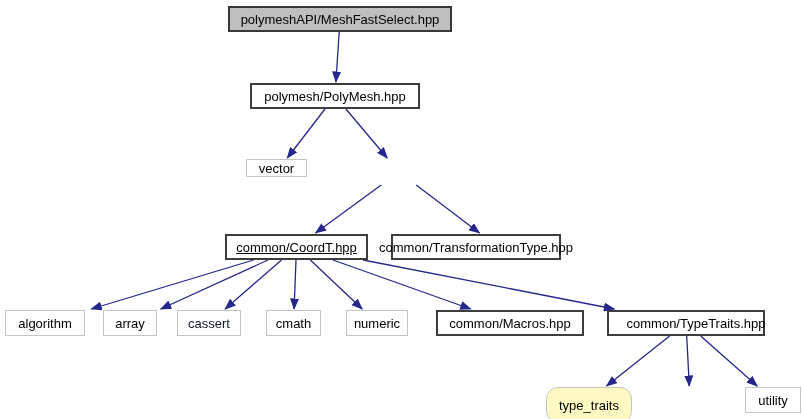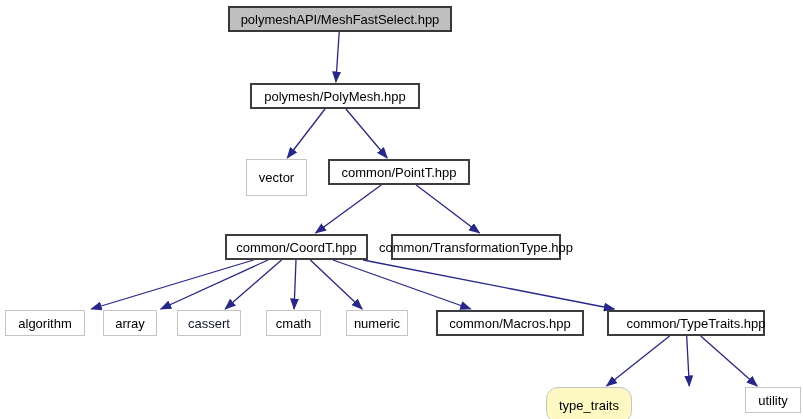--- a/index.html
+++ b/index.html
@@ -77,27 +77,24 @@
         <line x1="686.7" y1="336" x2="689.3" y2="386" stroke="#26268c" stroke-width="1.3" marker-end="url(#arrowhead)"></line>
         <line x1="700.7" y1="336" x2="757.2" y2="386" stroke="#26268c" stroke-width="1.3" marker-end="url(#arrowhead)"></line>
       </g>
   </svg>
 <div class="graph-node main" style="left: 228px; top: 6px; width: 224px; height: 26px; background: rgb(191, 191, 191); color: rgb(0, 0, 0);">
       <span class="node-label">polymeshAPI/MeshFastSelect.hpp</span>
     </div>
     <div class="graph-node internal" style="left: 250px; top: 83px; width: 170px; height: 26px; background: rgb(255, 255, 255); color: rgb(0, 0, 0);">
       <span class="node-label">polymesh/PolyMesh.hpp</span>
     </div>
-    <div class="graph-node system" style="left: 246px; top: 159px; width: 61px; height: 37px; background: rgb(255, 255, 255); color: rgb(0, 0, 0);">
+    <div class="graph-node system" style="left: 246px; top: 159px; width: 61px; height: 18px; background: rgb(255, 255, 255); color: rgb(0, 0, 0);">
       <span class="node-label">vector</span>
     </div>
-    <div class="graph-node internal" style="left: 328px; top: 159px; width: 142px; height: 26px; background: rgb(255, 255, 255); color: rgb(0, 0, 0);">
-      <span class="node-label">common/PointT.hpp</span>
-    </div>
-    <div class="graph-node internal" style="left: 225px; top: 234px; width: 143px; height: 26px; background: rgb(255, 255, 255); color: rgb(0, 0, 0);">
+    <div class="graph-node internal" style="left: 225px; top: 234px; width: 143px; height: 26px; background: rgb(255, 255, 255); color: rgb(0, 0, 0); text-decoration: underline;">
       <span class="node-label">common/CoordT.hpp</span>
     </div>
     <div class="graph-node internal" style="left: 391px; top: 234px; width: 170px; height: 26px; background: rgb(255, 255, 255); color: rgb(0, 0, 0);">
       <span class="node-label">common/TransformationType.hpp</span>
     </div>
     <div class="graph-node system" style="left: 5px; top: 310px; width: 80px; height: 26px; background: rgb(255, 255, 255); color: rgb(0, 0, 0);">
       <span class="node-label">algorithm</span>
     </div>
     <div class="graph-node system" style="left: 103px; top: 310px; width: 54px; height: 26px; background: rgb(255, 255, 255); color: rgb(0, 0, 0);">
       <span class="node-label">array</span>

